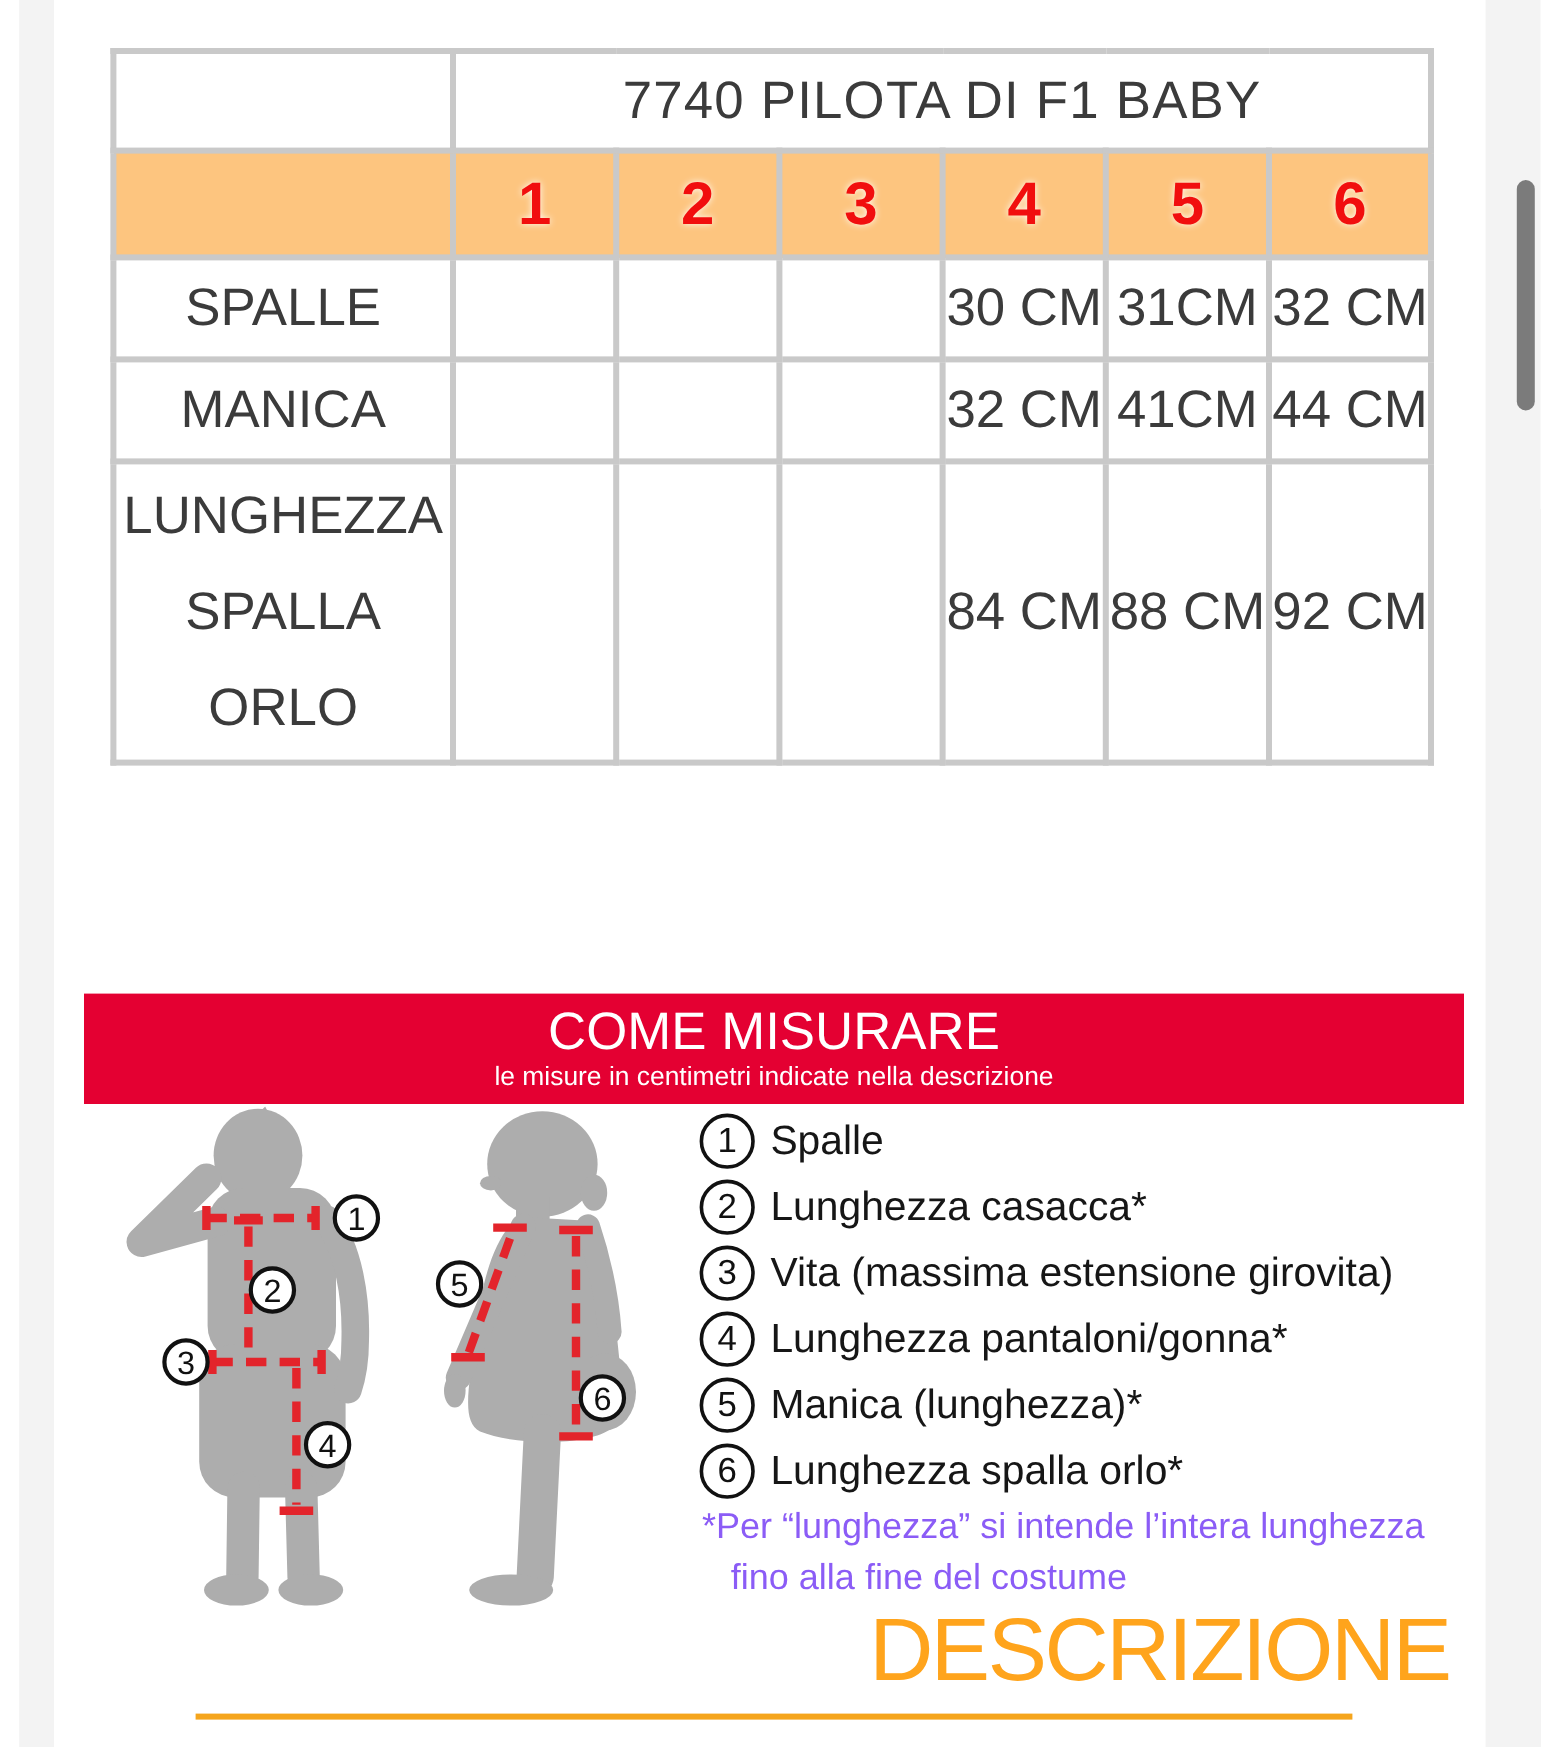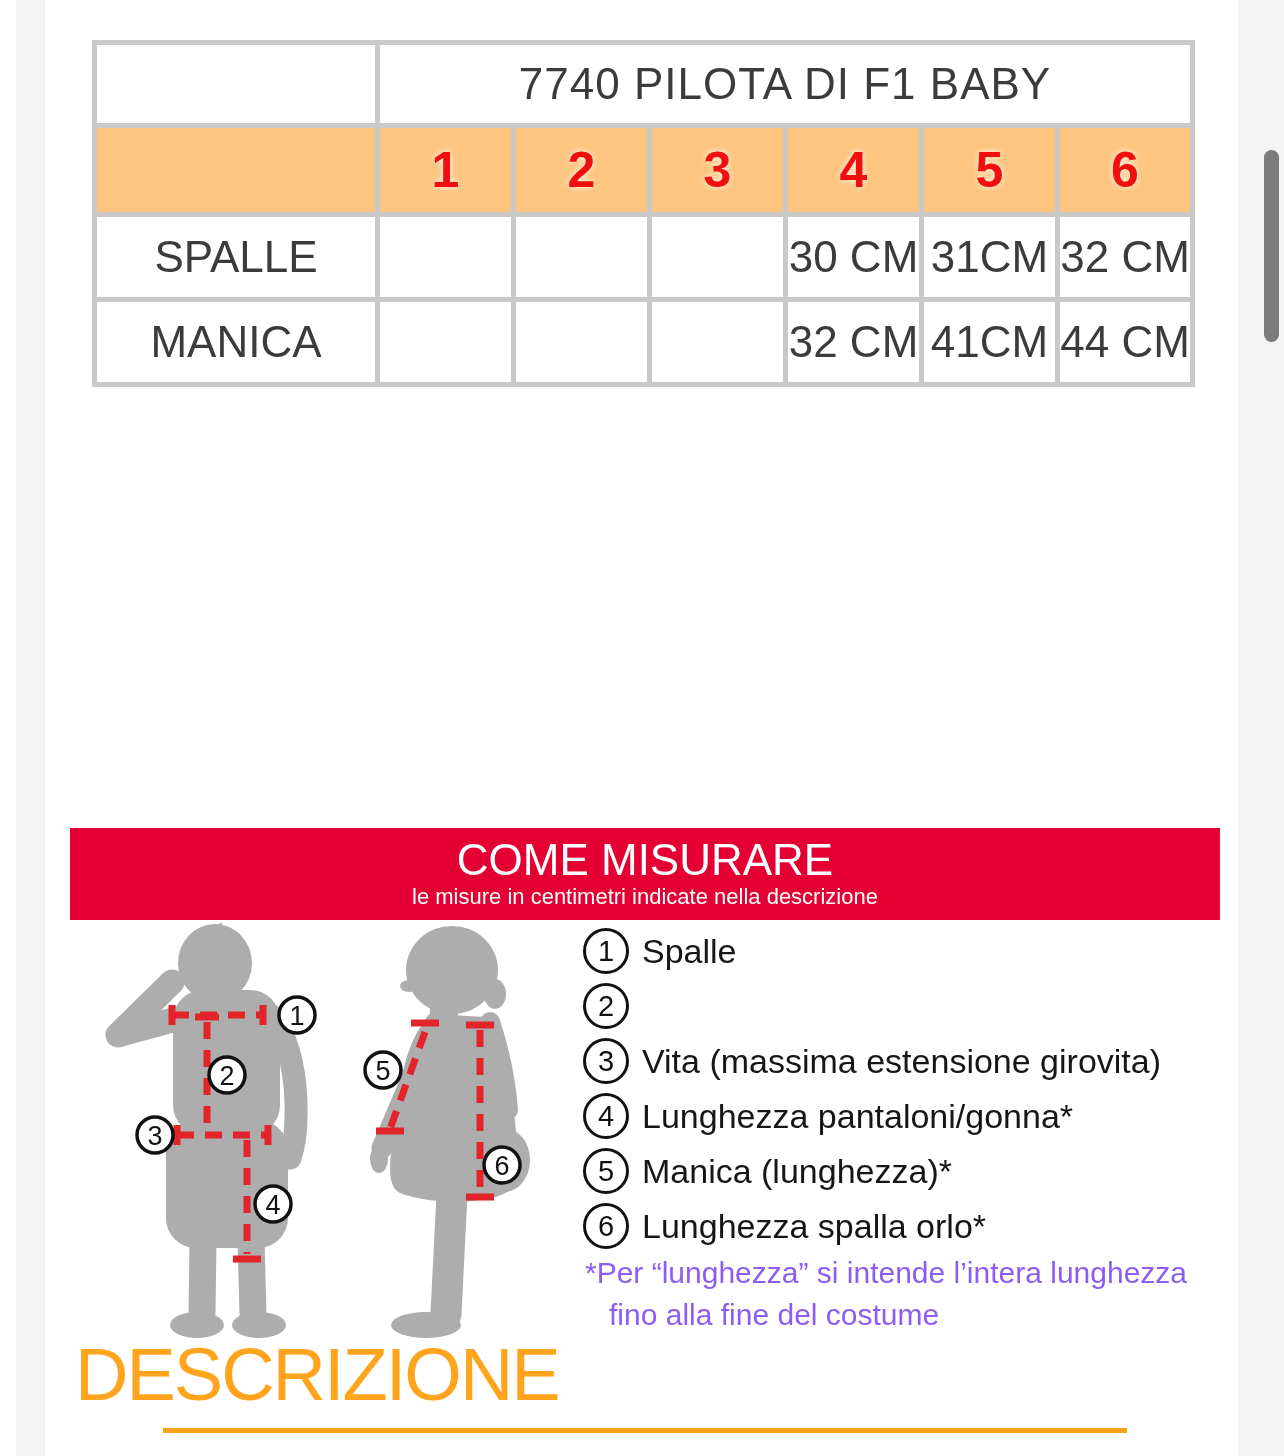--- a/index.html
+++ b/index.html
@@ -33,21 +33,21 @@
   .silhouette-svg{position:absolute;left:30px;top:2px;}
   .measure-list{position:absolute;left:513px;top:8px;}
   .mi{display:flex;align-items:center;margin-bottom:9px;}
   .mi-circle{flex:0 0 auto;width:40px;height:40px;border:3px solid #111;border-radius:50%;
         display:flex;align-items:center;justify-content:center;font-size:29px;color:#111;}
   .mi-label{margin-left:13px;font-size:34px;color:#161616;white-space:nowrap;}
   .footnote{position:absolute;left:515px;top:332px;font-size:30px;color:#8b5cf6;line-height:1.4;}
   .footnote .l2{padding-left:24px;}
 
   
-  .descr-heading{position:absolute;left:75px;top:1332px;width:1150px;text-align:left;
+  .descr-heading{position:absolute;left:58px;top:1332px;width:1150px;text-align:right;
         font-size:74px;letter-spacing:-2px;color:#ffa41c;}
   .descr-divider{position:absolute;left:163px;top:1428px;width:964px;height:5px;background:#f5a51d;}
 </style>
 </head>
 <body>
 
 <div class="page">
 
   <div class="edge-band-left"></div>
   <div class="edge-band-right"></div>
@@ -87,20 +87,35 @@
         <td>32 CM</td>
       </tr>
       <tr class="data-row">
         <td class="row-label">MANICA</td>
         <td class="bc"></td>
         <td class="bc"></td>
         <td class="bc"></td>
         <td>32 CM</td>
         <td>41CM</td>
         <td>44 CM</td>
+      </tr>
+      <tr class="data-row-tall">
+        <td class="row-label">
+          <div class="label-stack">
+            <div>LUNGHEZZA</div>
+            <div>SPALLA</div>
+            <div>ORLO</div>
+          </div>
+        </td>
+        <td class="bc"></td>
+        <td class="bc"></td>
+        <td class="bc"></td>
+        <td>84 CM</td>
+        <td>88 CM</td>
+        <td>92 CM</td>
       </tr>
     </tbody>
   </table>
 
   <div class="measure-block">
     <div class="banner">
       <div class="banner-title">COME MISURARE</div>
       <div class="banner-sub">le misure in centimetri indicate nella descrizione</div>
     </div>
 
@@ -169,20 +184,21 @@
         </g>
       </svg>
 
       <div class="measure-list">
         <div class="mi">
           <span class="mi-circle">1</span>
           <span class="mi-label">Spalle</span>
         </div>
         <div class="mi">
           <span class="mi-circle">2</span>
+          <span class="mi-label">Lunghezza casacca*</span>
         </div>
         <div class="mi">
           <span class="mi-circle">3</span>
           <span class="mi-label">Vita (massima estensione girovita)</span>
         </div>
         <div class="mi">
           <span class="mi-circle">4</span>
           <span class="mi-label">Lunghezza pantaloni/gonna*</span>
         </div>
         <div class="mi">

